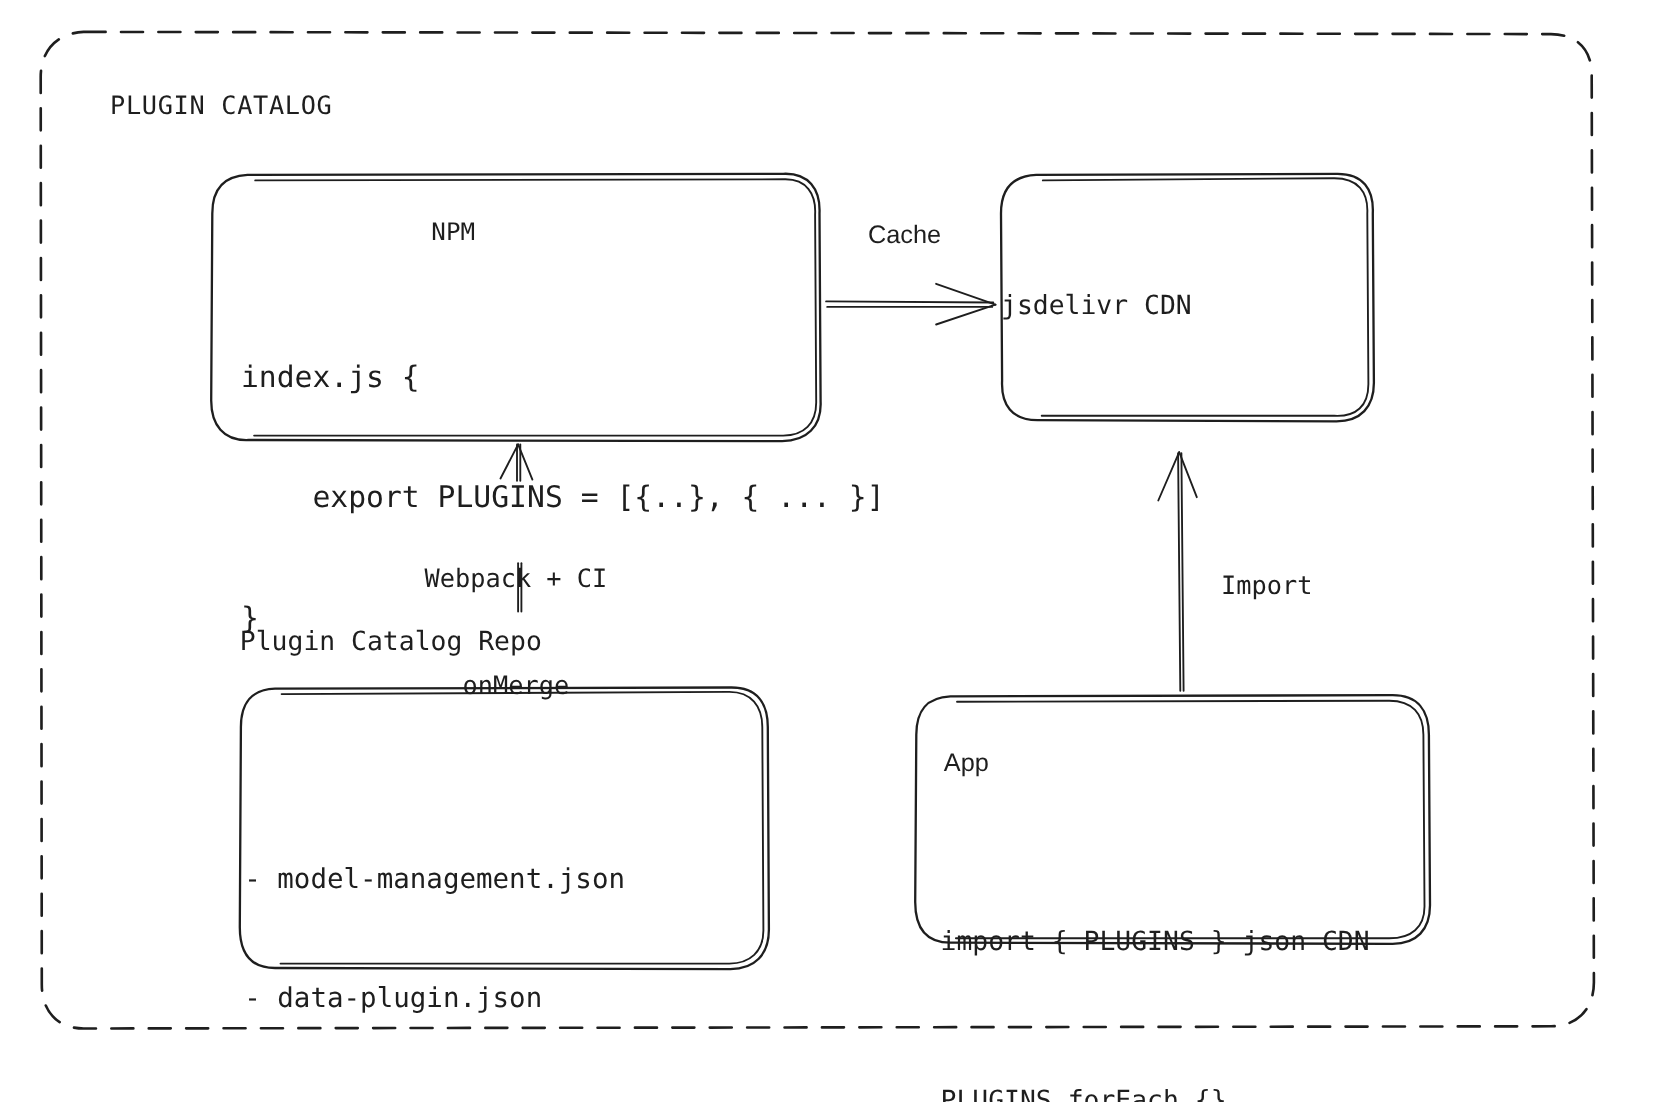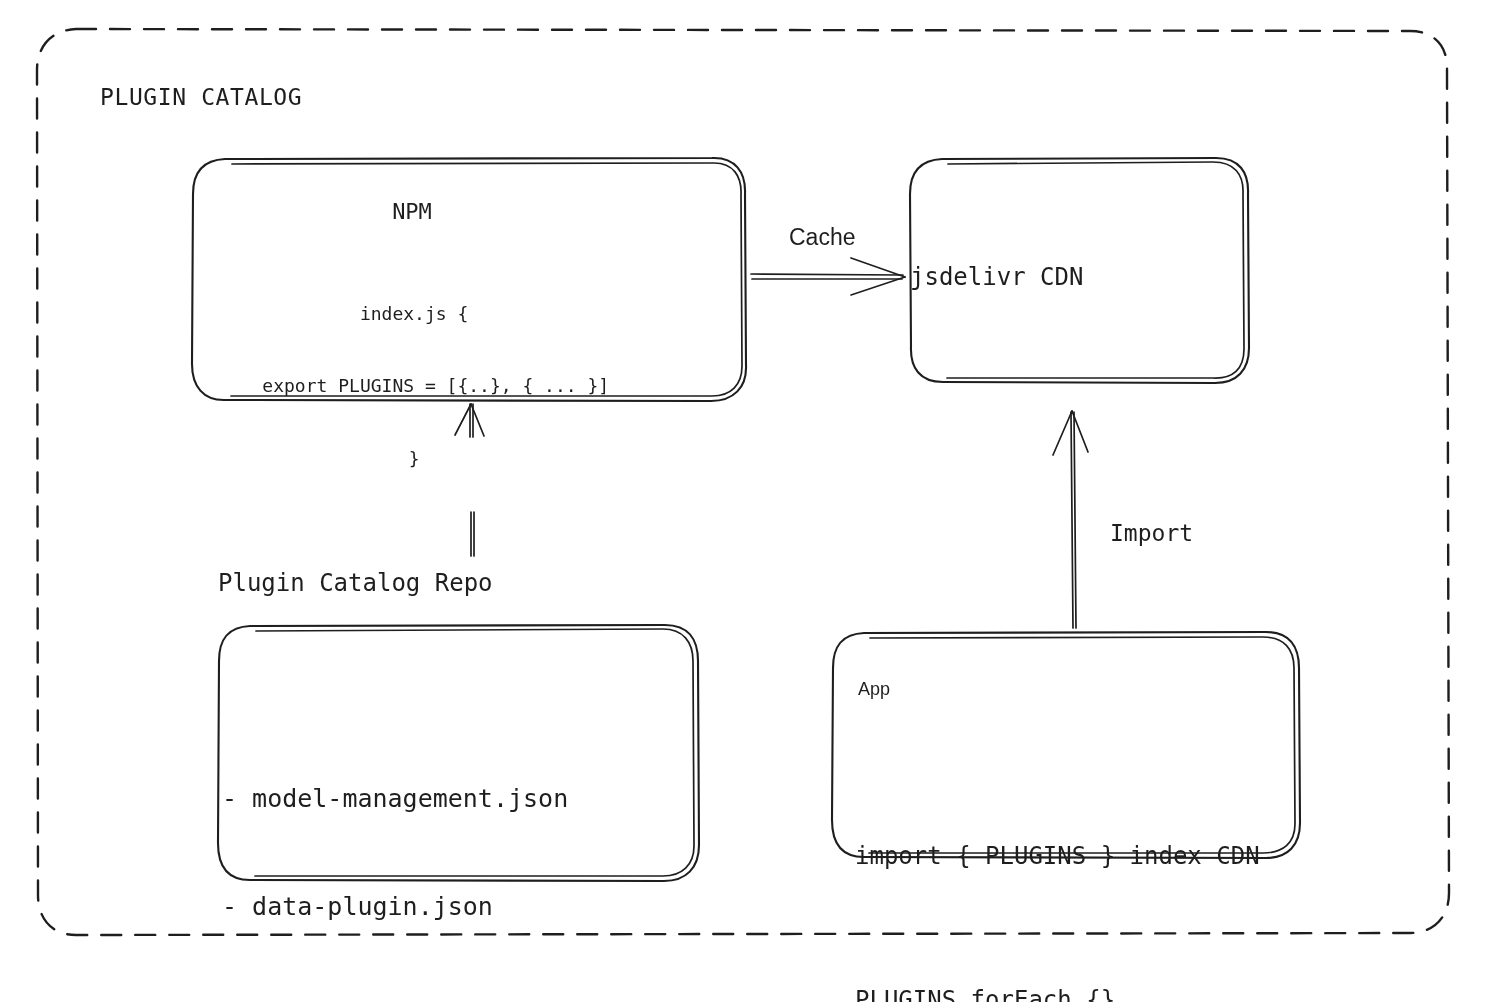--- a/index.html
+++ b/index.html
@@ -82,38 +82,36 @@
     left: 192px;
     top: 197px;
     width: 440px;
     text-align: center;
     font-size: 22px;
   }
 
   #npm-code {
     left: 219px;
     top: 253px;
-    font-size: 18px;
+    font-size: 27px;
     line-height: 1.35;
-    text-align: center;
   }
 
   #cdn-label {
     left: 910px;
     top: 262px;
     width: 338px;
     text-align: left;
     font-size: 24px;
   }
 
   #cache-label {
     left: 789px;
     top: 198px;
     font-size: 23px;
-    margin-top: 24px;
   }
 
   #webpack-label {
     left: 340px;
     top: 447px;
     width: 258px;
     text-align: center;
     font-size: 23px;
     line-height: 1.4;
   }
@@ -135,21 +133,21 @@
 
   #import-label {
     left: 1110px;
     top: 518px;
     font-size: 23px;
   }
 
   #app-title {
     left: 858px;
     top: 678px;
-    font-size: 18px;
+    font-size: 23px;
   }
 
   #app-code {
     left: 855px;
     top: 736px;
     font-size: 24px;
     line-height: 2.0;
   }
 </style>
 </head>
@@ -275,31 +273,35 @@
   <div class="txt mono" id="npm-code">
     <div>index.js {</div>
     <div>    export PLUGINS = [{..}, { ... }]</div>
     <div>}</div>
   </div>
 
   <div class="txt mono" id="cdn-label">jsdelivr CDN</div>
 
   <div class="txt sans" id="cache-label">Cache</div>
 
+  <div class="txt mono" id="webpack-label">
+    <div>Webpack + CI</div>
+    <div>onMerge</div>
+  </div>
 
   <div class="txt mono" id="repo-title">Plugin Catalog Repo</div>
 
   <div class="txt mono" id="repo-list">
     <div>- model-management.json</div>
     <div>- data-plugin.json</div>
     <div>...</div>
   </div>
 
   <div class="txt mono" id="import-label">Import</div>
 
   <div class="txt sans" id="app-title">App</div>
 
   <div class="txt mono" id="app-code">
-    <div>import { PLUGINS } index CDN</div>
+    <div>import { PLUGINS } json CDN</div>
     <div>PLUGINS.forEach {}</div>
   </div>
 
 </div>
 
 </body></html>

